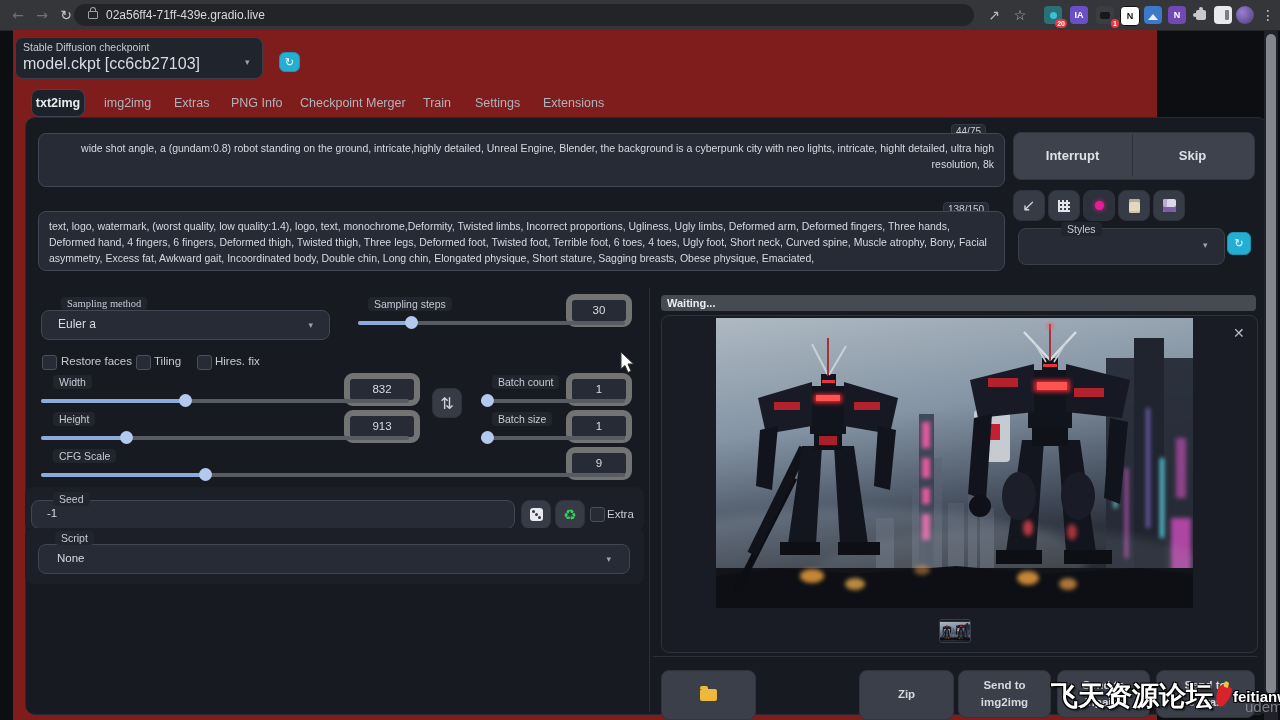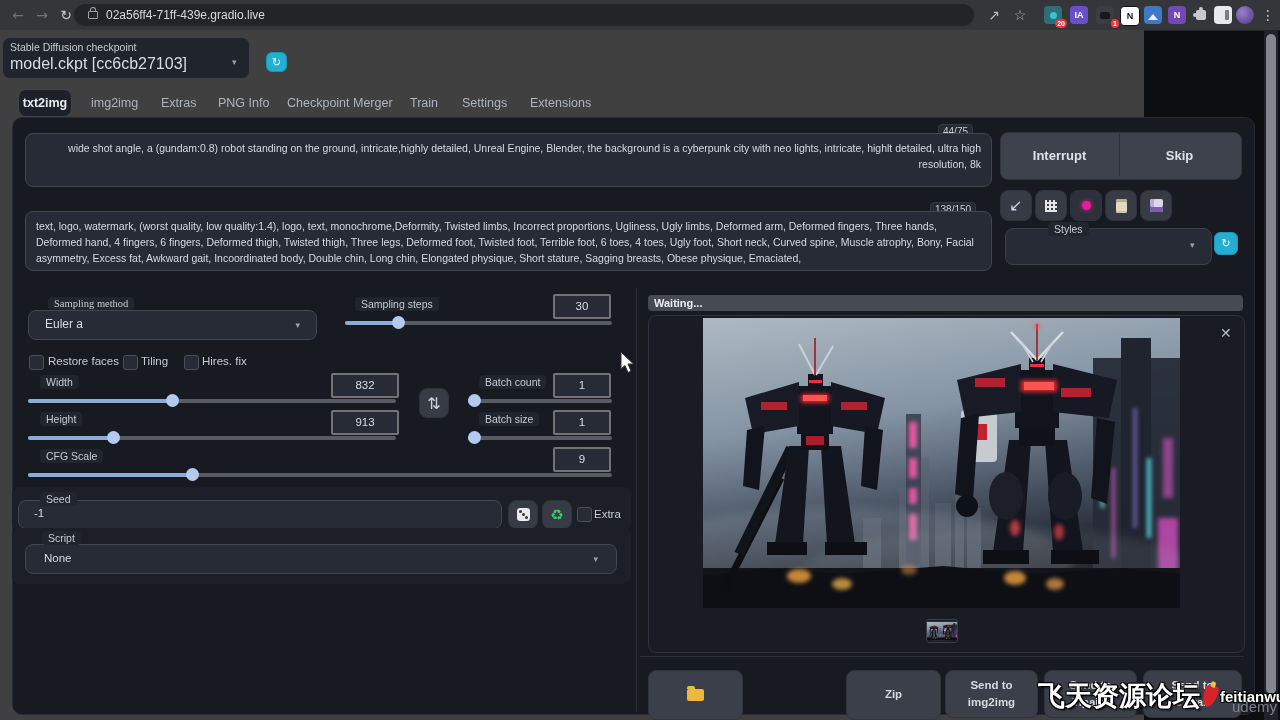--- a/index.html
+++ b/index.html
@@ -11,25 +11,25 @@
   .navic{top:5px;width:20px;height:20px;line-height:20px;text-align:center;font-size:14px;color:#9aa0a6;font-family:"DejaVu Sans",sans-serif;}
   .omnibox{left:74px;top:4px;width:900px;height:22px;background:#222427;border-radius:11px;display:flex;align-items:center;}
   .lock{width:8px;height:6px;border:1.5px solid #9aa0a6;border-radius:1px;margin-left:14px;position:relative;}
   .lock:before{content:"";position:absolute;left:1px;top:-5px;width:4px;height:4px;border:1.5px solid #9aa0a6;border-bottom:none;border-radius:4px 4px 0 0;}
   .url{margin-left:8px;font-size:12px;color:#d7d9dc;}
   .extic{top:6px;width:18px;height:18px;border-radius:4px;font-size:9px;font-weight:bold;
          display:flex;align-items:center;justify-content:center;}
   .badge{position:absolute;right:-5px;bottom:-4px;background:#e5383f;color:#fff;font-size:7px;font-weight:bold;
          border-radius:5px;padding:0 2px;line-height:9px;}
   
-  .page{left:0;top:30px;width:1144px;height:690px;background:#404040;}
+  .page{left:13px;top:30px;width:1144px;height:690px;background:#7f1d1d;}
   .panel-main{left:12px;top:87px;width:1241px;height:596px;background:#171a21;border:1px solid #272a33;border-radius:10px;}
   .flabel{font-size:10.5px;color:#c6cad3;background:#21252e;padding:1px 6px;border-radius:4px;z-index:3;white-space:nowrap;}
   .box{background:#262b35;border:1px solid #414654;border-radius:8px;}
-  .valbox{background:#262b35;border:2px solid #737373;border-radius:2px;text-align:center;
+  .valbox{background:#262b35;border:6px solid #737373;border-radius:9px;text-align:center;
           font-size:11.5px;color:#d8dbe1;line-height:21px;}
   .chev{color:#9ba1ab;font-size:9px;font-family:"DejaVu Sans",sans-serif;}
   .toolbtn{width:30px;height:29px;background:#363b45;border:1px solid #2e323b;border-radius:8px;
            display:flex;align-items:center;justify-content:center;color:#cfd3da;font-family:"DejaVu Sans",sans-serif;}
   .cyanbtn{background:#23aed2;border:1px solid #1d93b2;border-radius:6px;color:#eafcff;
            display:flex;align-items:center;justify-content:center;font-size:11px;font-family:"DejaVu Sans",sans-serif;}
   .tab{font-size:12.5px;color:#aeb3bc;}
   .tab-active{border:1px solid #3f4450;background:#1d212a;border-radius:8px;color:#e8eaee;font-weight:bold;}
   .slider{height:10px;}
   .slider .track{position:absolute;left:0;right:0;top:3px;height:4px;background:#575b62;border-radius:2px;}

